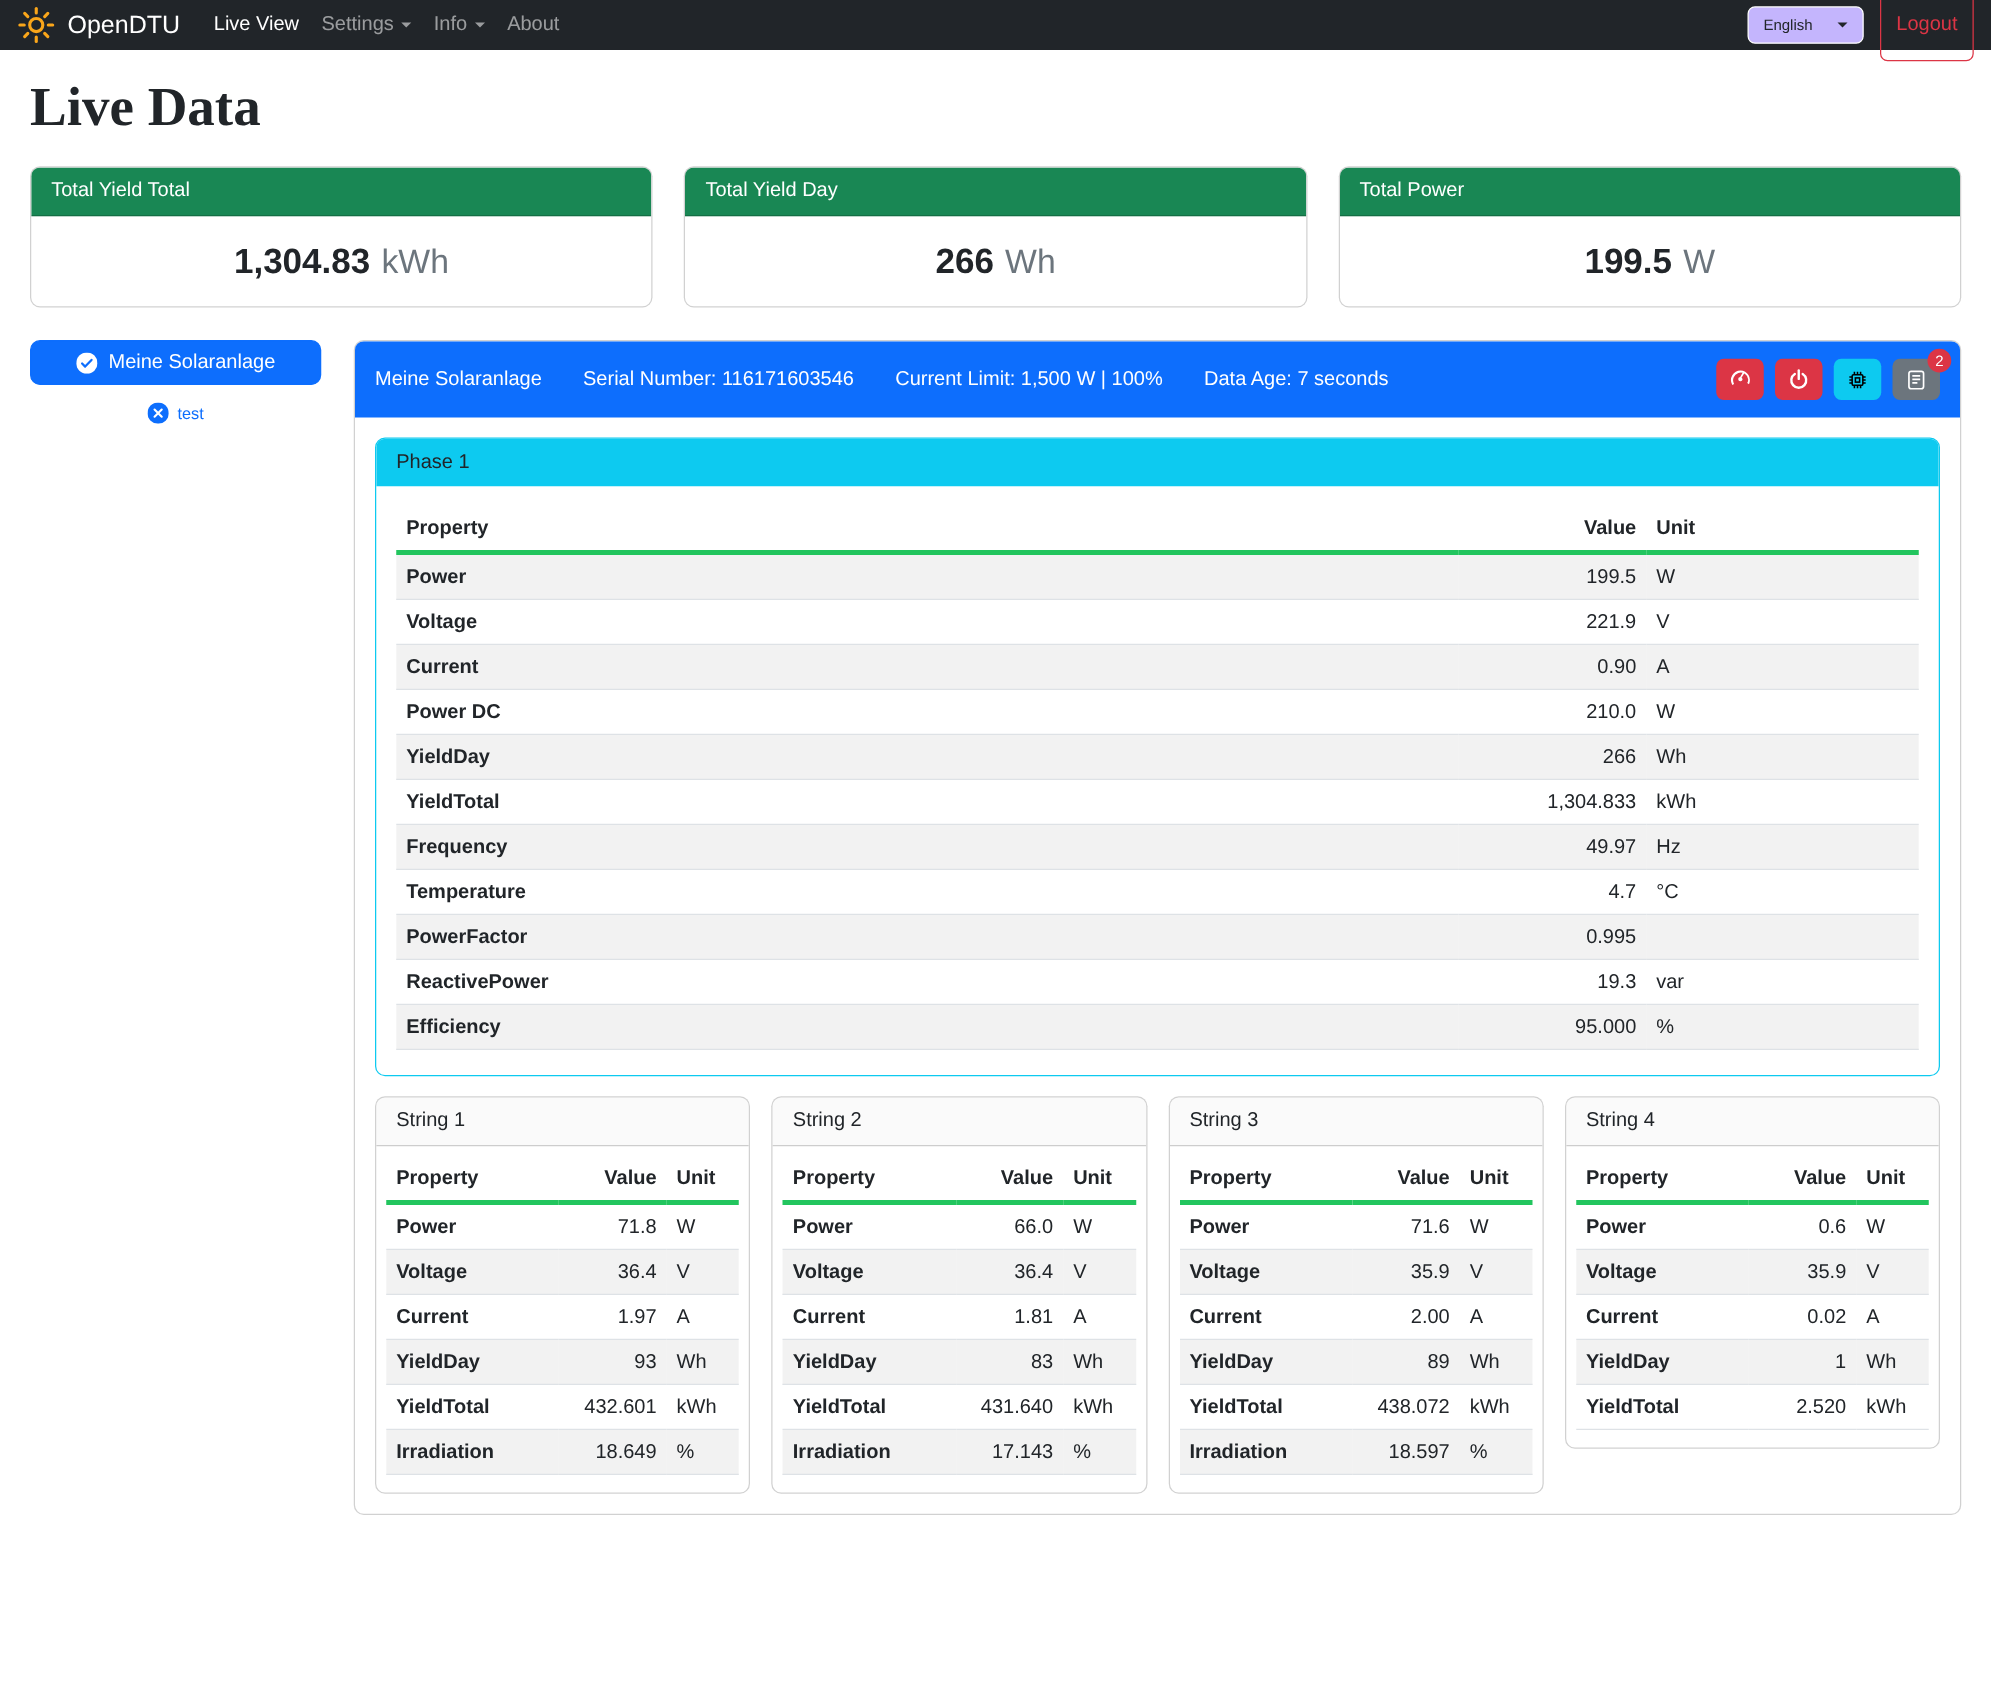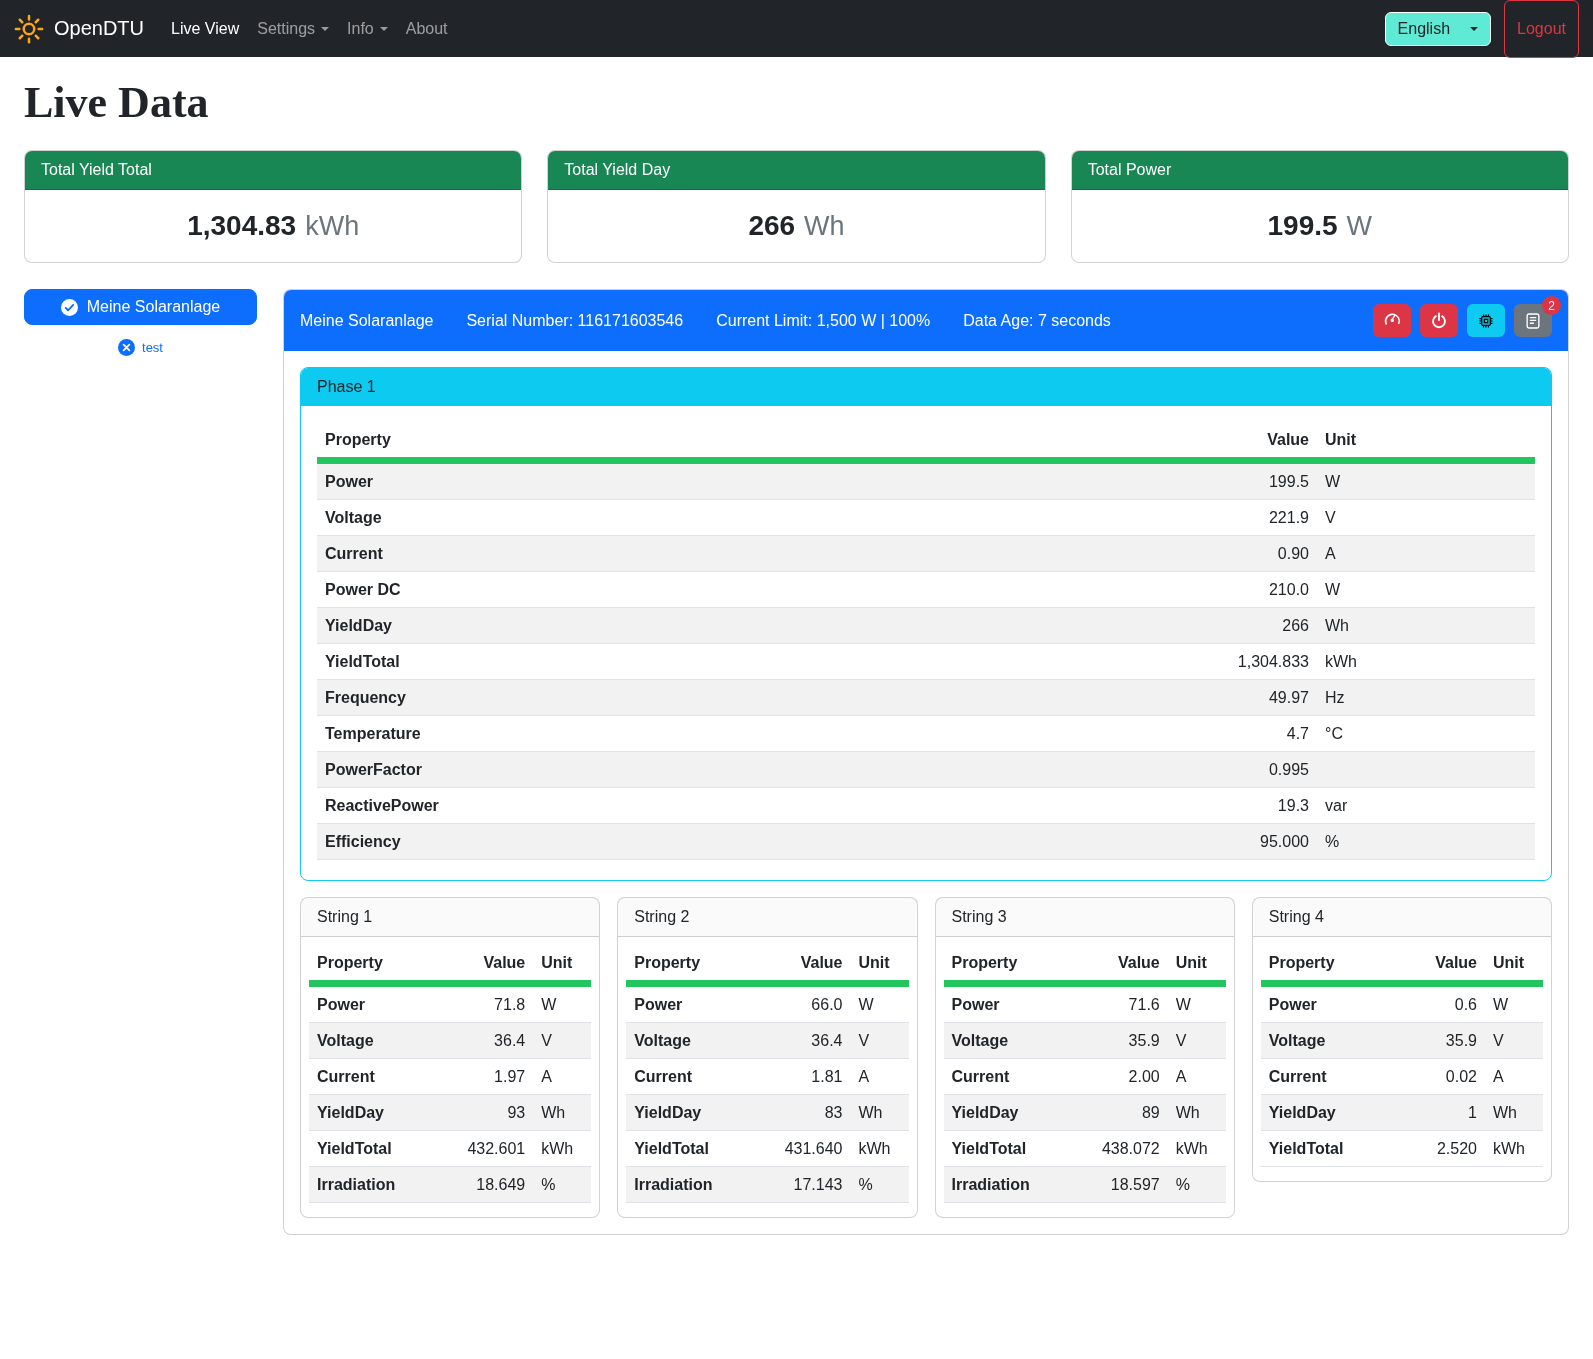--- a/index.html
+++ b/index.html
@@ -6,21 +6,21 @@
   html,body { background:#fff; }
   body {
     font-family: "Liberation Sans", sans-serif;
     color: #212529;
     font-size: 16px;
     width: 1593px;
   }
   
   .navbar {
     background: #212529;
-    height: 57px;
+    height: 40px;
     display: flex;
     align-items: center;
     justify-content: space-between;
     padding: 0 14px;
   }
   .nav-left { display: flex; align-items: center; }
   .brand {
     display: flex; align-items: center; gap: 10px;
     color: #fff; font-size: 20px; font-weight: 500;
     margin-right: 18px; cursor: pointer; text-decoration: none;
@@ -33,23 +33,23 @@
   .nav-link.active { color: #fff; }
   .caret {
     display: inline-block; width: 0; height: 0;
     border-left: 4px solid transparent;
     border-right: 4px solid transparent;
     border-top: 4.5px solid currentColor;
     margin-left: 6px;
   }
   .nav-right { display: flex; align-items: center; gap: 13px; }
   .lang-btn {
-    background: #5eead4; color: #212529;
+    background: #c4b5fd; color: #212529;
     border: 1px solid #fff; border-radius: 6px;
-    padding: 7px 12px; font-size: 16px;
+    padding: 7px 12px; font-size: 12px;
     display: flex; align-items: center; gap: 14px; cursor: pointer;
     font-family: inherit;
   }
   .logout-btn {
     background: transparent; color: #dc3545;
     border: 1px solid #dc3545; border-radius: 6px;
     padding: 19px 12px; font-size: 16px; cursor: pointer;
     font-family: inherit;
   }
   
@@ -116,21 +116,21 @@
   .phase-card { border: 1px solid #0dcaf0; border-radius: 8px; margin-bottom: 16px; overflow: hidden; background:#fff; }
   .phase-header { background: #0dcaf0; color: #212529; padding: 10px 16px; }
   .phase-body { padding: 16px 16px 20px; }
   
   table { width: 100%; border-collapse: collapse; }
   th, td {
     padding: 8.5px 8px;
     border-bottom: 1px solid #dee2e6;
     text-align: left; font-size: 16px; vertical-align: middle;
   }
-  thead th { font-weight: 700; border-bottom: 7px solid #22c55e; }
+  thead th { font-weight: 700; border-bottom: 4px solid #22c55e; }
   tbody th { font-weight: 700; }
   .val { text-align: right; }
   .phase-table .val { width: 150px; }
   .phase-table .unit { width: 218px; }
   .string-table .val { width: 86px; }
   .string-table .unit { width: 58px; }
   .phase-table tbody tr:nth-child(odd) { background: rgba(0,0,0,.05); }
   .string-table tbody tr:nth-child(even) { background: rgba(0,0,0,.05); }
   
   .strings-row { display: flex; gap: 17px; align-items: flex-start; }

